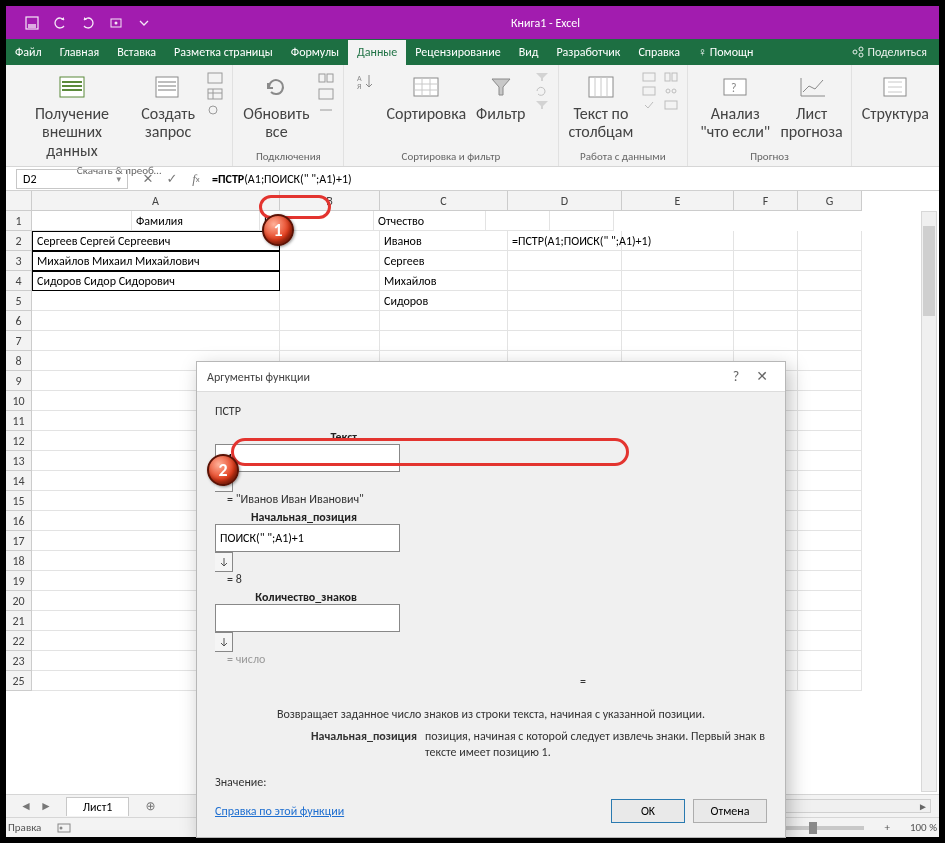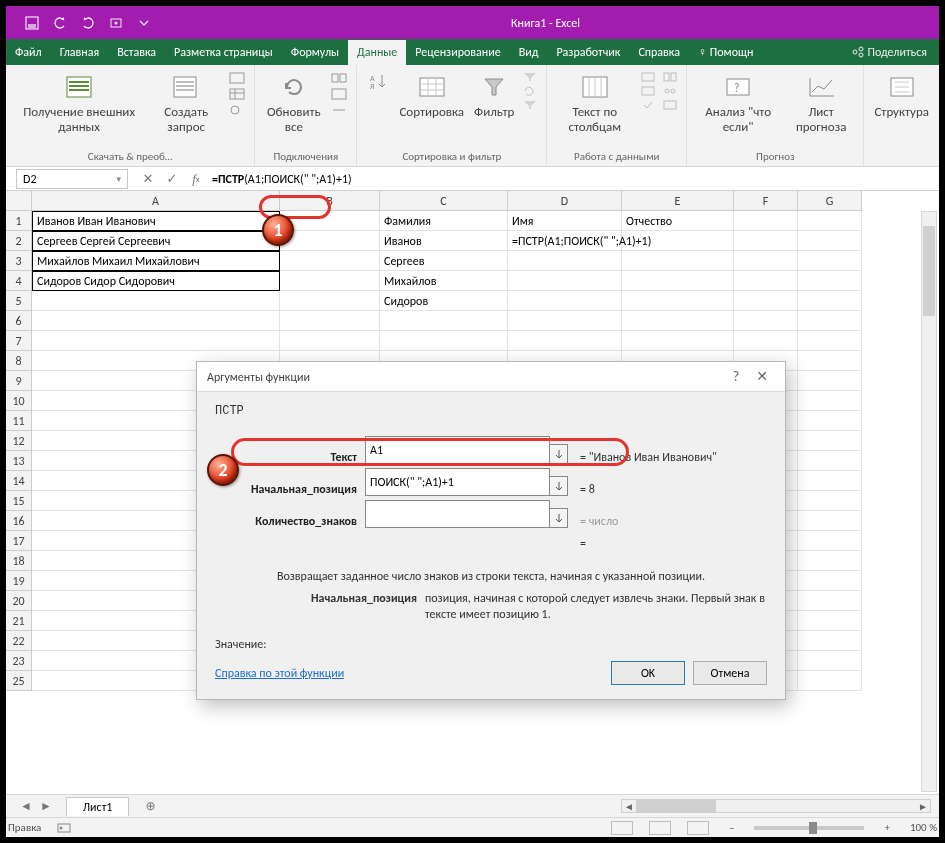--- a/index.html
+++ b/index.html
@@ -23,21 +23,21 @@
   .tabs .spacer { flex: 1; }
   .tabs .share { padding: 0 12px; font-size: 12px; opacity: .9; display:flex; align-items:center; gap:4px; }
 
   
   .ribbon { height: 102px; background: #f3f3f3; border-bottom: 1px solid #d6d6d6; display: flex; }
   .group { display: flex; flex-direction: column; align-items: center; border-right: 1px solid #e1e1e1; padding: 4px 6px 0; }
   .group .items { display: flex; align-items: flex-start; gap: 2px; flex: 1; }
   .gbtn { display: flex; flex-direction: column; align-items: center; justify-content: flex-start; padding: 2px 4px; min-width: 48px; }
   .gbtn .bi { width: 32px; height: 32px; display:flex; align-items:center; justify-content:center; }
   .gbtn .bi.sm { width: 20px; height: 20px; }
-  .gbtn .lbl { font-size: 13px; color: #444; text-align: center; line-height: 1.15; margin-top: 2px; }
+  .gbtn .lbl { font-size: 16px; color: #444; text-align: center; line-height: 1.15; margin-top: 2px; }
   .glabel { font-size: 11px; color: #666; text-align: center; padding: 2px 0 3px; width: 100%; }
   .smallcol { display:flex; flex-direction:column; gap:2px; }
   .smallbtn { display:flex; align-items:center; gap:4px; font-size:11px; color:#444; padding:1px 3px; }
 
   
   svg { display:block; }
 
   
   .fxrow { height: 24px; background: #fff; border-bottom: 1px solid #d0d0d0; display: flex; align-items: center; }
   .namebox { width: 112px; height: 20px; border: 1px solid #c7c7c7; margin: 0 8px 0 10px; display:flex; align-items:center; padding: 0 6px; font-size: 12px; justify-content:space-between; }
@@ -80,22 +80,22 @@
   .viewbtn { width:22px; height:14px; border:1px solid #bdbdbd; }
   .slider { width:110px; height:4px; background:#c8c8c8; position:relative; }
   .slider .knob { position:absolute; left:50%; top:-4px; width:8px; height:12px; background:#8a8a8a; }
 
   
   .dialog { position:absolute; left:190px; top:355px; width:590px; border:1px solid #b7b7b7; background:#f0f0f0; font-size:12px; box-shadow: 4px 6px 18px rgba(0,0,0,.25); }
   .dlg-title { height:30px; background:#fff; border-bottom:1px solid #dcdcdc; display:flex; align-items:center; padding:4px 10px; color:#444; }
   .dlg-title .sp { flex:1; }
   .dlg-title .x { width:26px; text-align:center; color:#666; font-size:14px; }
   .dlg-body { padding: 12px 18px 14px; }
-  .dlg-body .fn { font-size:12px; color:#333; margin-bottom:18px; font-weight:normal;font-family:Liberation Mono, monospace; }
-  .argrow { display:flex; align-items:flex-end; margin:4px 0; }
+  .dlg-body .fn { font-size:12px; color:#333; margin-bottom:12px; font-weight:normal; }
+  .argrow { display:flex; align-items:flex-start; margin:4px 0;flex-direction:column; }
   .argrow .albl { width:150px; text-align:right; padding-right:8px; font-weight:bold; color:#222; font-size:12px; }
   .argrow .ainp { width:185px; height:28px; border:1px solid #888; background:#fff; padding:0 4px; font-size:12px; display:flex; align-items:center; }
   .argrow .collapse { width:18px; height:20px; border:1px solid #888; border-left:none; background:#f5f5f5; display:flex; align-items:center; justify-content:center; }
   .argrow .res { padding-left:12px; color:#333; font-size:12px; }
   .argrow .res.gray { color:#9a9a9a; }
   .desc { margin:18px 0 6px; color:#333; font-size:12px; line-height:1.35; text-align:center; }
   .desc2 { display:flex; font-size:12px; color:#333; line-height:1.35; margin-top:6px; }
   .desc2 .l { width:210px; text-align:right; padding-right:8px; font-weight:bold; }
   .dlg-val { margin-top:14px; font-size:12px; color:#333; }
   .dlg-foot { margin-top:10px; display:flex; align-items:center; }
@@ -421,21 +421,20 @@
       <div class="ch cB">B</div>
       <div class="ch cC">C</div>
       <div class="ch cD">D</div>
       <div class="ch cE">E</div>
       <div class="ch cF">F</div>
       <div class="ch cG">G</div>
     </div>
     <div class="rows" id="rows">
           <div class="row">
             <div class="rh">1</div>
-            <div class="cell cA bordered">Иванов Иван Иванович</div>
             <div class="cell cB"></div>
             <div class="cell cC">Фамилия</div>
             <div class="cell cD">Имя</div>
             <div class="cell cE">Отчество</div>
             <div class="cell cF"></div>
             <div class="cell cG"></div>
           </div>
           <div class="row">
             <div class="rh">2</div>
             <div class="cell cA bordered">Сергеев Сергей Сергеевич</div>

